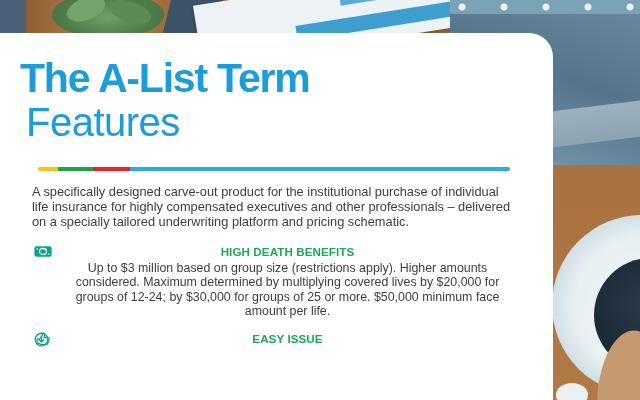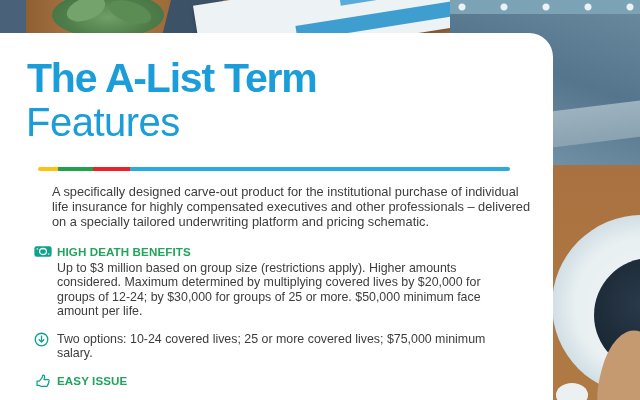--- a/index.html
+++ b/index.html
@@ -39,33 +39,33 @@
   .coffee { position:absolute; left:594px; top:258px; width:114px; height:114px; border-radius:50%;
     background:radial-gradient(circle at 42% 40%,#2a3a4b 0%,#1c2936 55%,#12202c 100%); }
   .cup-handle { position:absolute; left:556px; top:383px; width:32px; height:24px; border-radius:50%;
     background:#ebf1f3; }
   .arm { position:absolute; right:-16px; bottom:-30px; width:56px; height:100px; border-radius:45%;
     background:#c59a70; transform:rotate(14deg); }
 
   
   .card { position:absolute; left:0; top:33px; width:553px; height:367px;
     background:#ffffff; border-top-right-radius:24px; }
-  .title1 { position:absolute; left:27px; top:23px; font-size:41px; line-height:44px;
+  .title1 { position:absolute; left:20px; top:23px; font-size:41px; line-height:44px;
     font-weight:700; letter-spacing:-1.2px; color:#1b9dd9; white-space:nowrap; }
   .title2 { position:absolute; left:26px; top:67px; font-size:40px; line-height:44px;
     font-weight:300; letter-spacing:-0.5px; color:#1b9dd9; white-space:nowrap; }
   .divider { position:absolute; left:38px; top:134px; width:472px; height:4px; display:flex; }
   .seg-yellow { width:20px; height:4px; background:#ffc20e; border-radius:2px 0 0 2px; }
   .seg-green  { width:35px; height:4px; background:#22a14b; }
   .seg-red    { width:37px; height:4px; background:#ec2227; }
   .seg-blue   { flex:1; height:4px; background:#29abe2; border-radius:0 2px 2px 0; }
-  .intro { position:absolute; left:52px; top:151px; width:480px;
+  .intro { position:absolute; left:32px; top:151px; width:480px;
     font-size:12.8px; line-height:15.2px; color:#3d3d3f; }
   .sections { position:absolute; left:36px; top:212px; width:482px; }
-  .section { position:relative; padding-left:21px; margin-bottom:13px; }
+  .section { position:relative; padding-left:21px; margin-bottom:13px;text-align:center; }
   .sec-icon { position:absolute; left:-2px; top:0; width:18px; height:16px; color:#0ba38c; }
   .sec-icon svg { display:block; }
   .sec-heading { font-size:11.6px; font-weight:700; letter-spacing:0.1px;
     color:#21a45c; margin-bottom:2.5px; }
   .sec-body { font-size:12.4px; line-height:14.6px; color:#3d3d3f; }
 </style>
 </head>
 <body>
 
 <div class="stage">
@@ -119,21 +119,20 @@
         <div class="sec-body">Up to $3 million based on group size (restrictions apply). Higher amounts considered. Maximum determined by multiplying covered lives by $20,000 for groups of 12-24; by $30,000 for groups of 25 or more. $50,000 minimum face amount per life.</div>
       </div>
 
       <div class="section">
         <span class="sec-icon">
           <svg width="15" height="15" viewBox="0 0 16 16">
             <circle cx="8" cy="8" r="6.7" fill="none" stroke="#0ba38c" stroke-width="1.4"></circle>
             <path d="M8 4.4 L8 10.4 M5.5 8.2 L8 10.8 L10.5 8.2" fill="none" stroke="#0ba38c" stroke-width="1.4" stroke-linecap="round" stroke-linejoin="round"></path>
           </svg>
         </span>
-        <div class="sec-body">Two options: 10-24 covered lives; 25 or more covered lives; $75,000 minimum salary.</div>
       </div>
 
       <div class="section">
         <span class="sec-icon">
           <svg width="17" height="16" viewBox="0 0 18 17">
             <path d="M3.2 7.6 L5.6 7.6 L8.4 4.2 C8.9 3.6 9 2.7 9 1.9 C9 1 10.6 0.9 11.1 2 C11.5 3 11.1 4.6 10.6 5.9 L14.9 5.9 C15.9 5.9 16.3 6.8 15.9 7.5 C15.7 7.8 15.4 8 15.4 8 C15.4 8 16 8.4 15.8 9.1 C15.6 9.8 15 9.9 15 9.9 C15 9.9 15.4 10.4 15.1 11 C14.9 11.5 14.3 11.6 14.3 11.6 C14.3 11.6 14.5 12.1 14.2 12.6 C13.9 13.2 13.2 13.2 12.4 13.2 L8.6 13.2 C7.5 13.2 6.7 12.8 6 12.4 L5.6 12.2 L3.2 12.2 Z" fill="none" stroke="#0ba38c" stroke-width="1.3" stroke-linejoin="round"></path>
           </svg>
         </span>
         <div class="sec-heading">EASY ISSUE</div>
 

